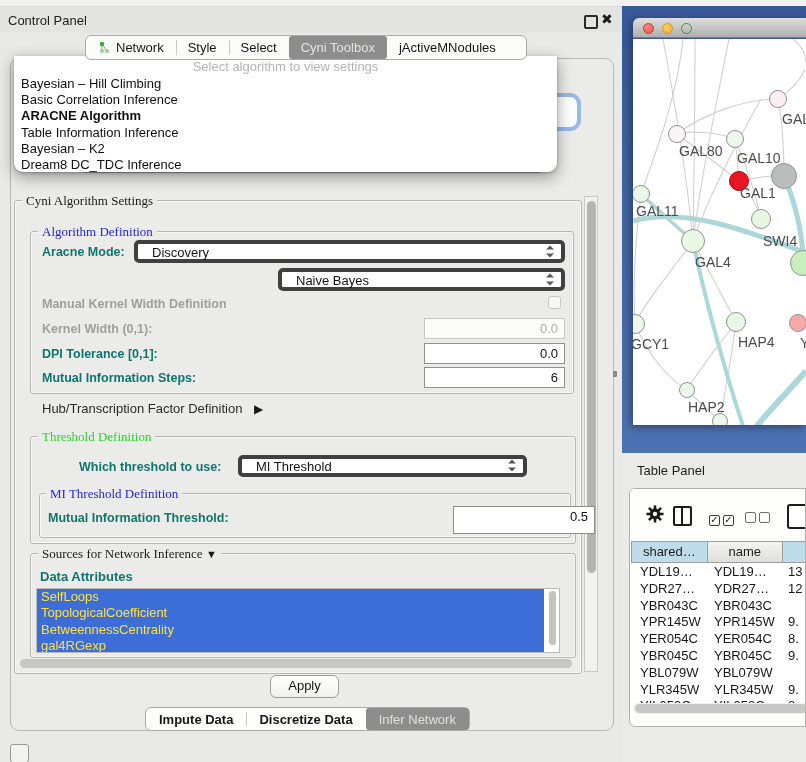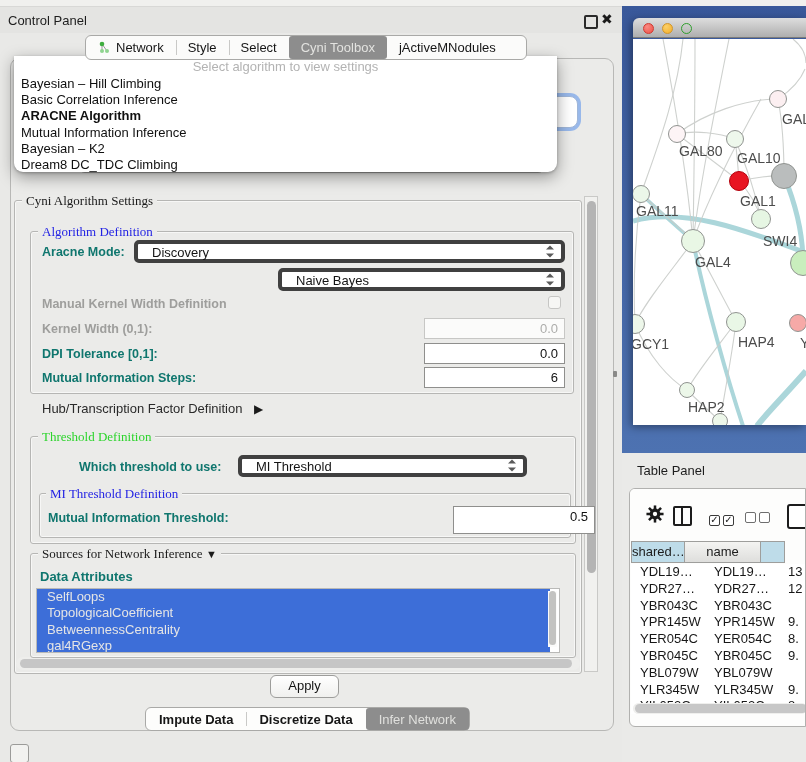--- a/index.html
+++ b/index.html
@@ -68,21 +68,21 @@
   .chk{position:absolute;width:13px;height:13px;border:1.5px solid #c6c6c4;border-radius:3px;background:#f6f6f4;box-sizing:border-box;}
 
   
   .vsb{left:584px;top:196px;width:14px;height:476px;background:#f1f1ef;border:1px solid #c9c9c7;box-sizing:border-box;}
   .vsb .thumb{position:absolute;left:1.5px;top:4px;width:9px;height:372px;background:#b4b4b4;border-radius:5px;}
   .hsb{left:16px;top:657px;width:564px;height:13px;background:#eeeeec;border-radius:7px;}
   .hsb .thumb{position:absolute;left:4px;top:2px;width:552px;height:9px;background:#c6c6c6;border-radius:5px;}
 
   
   .srclist{left:36px;top:588px;width:524px;height:65px;background:#fff;border:1px solid #b9b9b7;box-sizing:border-box;overflow:hidden;}
-  .srcitem{height:16.3px;line-height:16.3px;font-size:13px;color:#e5e5e5;background:#3d6ed8;padding-left:10px;width:503px;}
+  .srcitem{height:16.3px;line-height:16.3px;font-size:13px;color:#fde047;background:#3d6ed8;padding-left:4px;width:503px;}
   .srcsb{position:absolute;right:2px;top:2px;width:9px;height:56px;background:#fbfbfa;}
   .srcsb .thumb{position:absolute;left:1px;top:0;width:7px;height:54px;background:#c3c3c1;border-radius:4px;}
 
   .applybtn{left:270px;top:675px;width:67px;height:21px;background:linear-gradient(#ffffff,#f0f0ee);
     border:1px solid #9d9d9b;border-radius:6px;font-size:13px;color:#141414;text-align:center;line-height:20px;}
 
   
   .btabs{left:145px;top:707px;height:22px;background:#fdfdfc;border:1px solid #a9a9a7;border-radius:6px;display:flex;z-index:20;}
   .btab{display:flex;align-items:center;padding:0 13px;font-size:13px;font-weight:bold;color:#161616;position:relative;}
   .btab + .btab::before{content:"";position:absolute;left:0;top:4px;bottom:4px;width:1px;background:#c9c9c7;}
@@ -114,21 +114,21 @@
   .colico{position:absolute;left:43px;top:17px;width:15px;height:16px;border:2px solid #1c1c1c;border-radius:2px;}
   .colico::after{content:"";position:absolute;left:5.5px;top:0;bottom:0;width:2px;background:#1c1c1c;}
   .cb{display:inline-block;width:11px;height:11px;border:1.5px solid #3a3a3a;border-radius:2px;box-sizing:border-box;
     font-size:10px;line-height:8px;text-align:center;color:#1a1a1a;margin-right:3px;background:#fff;}
   .cbgroup{position:absolute;top:20px;}
   .pageico{position:absolute;left:157px;top:15px;width:26px;height:21px;border:2px solid #1c1c1c;border-radius:3px;background:#fff;}
   .thead{position:absolute;left:1px;top:52px;width:176px;height:22px;display:flex;}
   .thcell{box-sizing:border-box;border:1px solid #9e9e9c;border-left:none;font-size:13px;color:#1c1c1c;
     text-align:center;line-height:20px;overflow:hidden;background:linear-gradient(#f4f4f2,#dededc);}
   .thcell.hl{background:#bedce9;}
-  .thcell.c0{width:54px;border-left:1px solid #9e9e9c;}
+  .thcell.c0{width:77px;border-left:1px solid #9e9e9c;}
   .thcell.c1{width:76px;}
   .thcell.c2{width:24px;}
   .tbody{position:absolute;left:1px;top:75px;width:176px;height:150px;overflow:hidden;background:#fff;}
   .trow{display:flex;height:16.8px;line-height:16.8px;font-size:13px;color:#171717;}
   .tcell{overflow:hidden;white-space:nowrap;}
   .tcell.c0{width:77px;padding-left:9px;box-sizing:border-box;}
   .tcell.c1{width:76px;padding-left:6px;box-sizing:border-box;}
   .tcell.c2{width:23px;padding-left:4px;box-sizing:border-box;}
   .tp-hsb{position:absolute;left:3px;top:214px;width:174px;height:11px;background:#efefed;border-radius:6px;}
   .tp-hsb .thumb{position:absolute;left:2px;top:1px;width:172px;height:9px;background:#c7c7c7;border-radius:5px;}
@@ -175,23 +175,23 @@
         <span>jActiveMNodules</span>
       </div>
   </div>
 
   <div class="abs popup">
     <div class="hdr">Select algorithm to view settings</div>
     <div class="items">
       <div class="pit">Bayesian – Hill Climbing</div>
       <div class="pit">Basic Correlation Inference</div>
       <div class="pit bold">ARACNE Algorithm</div>
-      <div class="pit">Mutual Information Inference</div>
+      <div class="pit">Table Information Inference</div>
       <div class="pit">Bayesian – K2</div>
-      <div class="pit">Dream8 DC_TDC Climbing</div>
+      <div class="pit">Dream8 DC_TDC Inference</div>
     </div>
   </div>
 
   <div class="abs gbox" style="left:14px;top:200px;width:566px;height:472px;"></div>
   <div class="abs glabel lab-dark" style="left:22px;top:193px;">Cyni Algorithm Settings</div>
 
   <div class="abs vsb">
       <div class="thumb"></div>
     </div>
 
@@ -332,21 +332,21 @@
         <div class="nnode" style="left: 157px; top: 211px; width: 26px; height: 26px; background: rgb(201, 238, 189);"></div>
         <div class="nnode" style="left: 48px; top: 190px; width: 24px; height: 24px; background: rgb(233, 247, 229);"></div>
         <div class="nnode" style="left: -8px; top: 275px; width: 20px; height: 20px; background: rgb(237, 247, 234);"></div>
         <div class="nnode" style="left: 93px; top: 273px; width: 20px; height: 20px; background: rgb(233, 247, 230);"></div>
         <div class="nnode" style="left: 156px; top: 275px; width: 18px; height: 18px; background: rgb(246, 169, 167);"></div>
         <div class="nnode" style="left: 46px; top: 343px; width: 16px; height: 16px; background: rgb(236, 247, 233);"></div>
         <div class="nnode" style="left: 79px; top: 374px; width: 16px; height: 16px; background: rgb(237, 247, 234);"></div>
         <div class="nlabel" style="left: 149px; top: 72px;">GAL</div>
         <div class="nlabel" style="left: 46px; top: 104px;">GAL80</div>
         <div class="nlabel" style="left: 104px; top: 111px;">GAL10</div>
-        <div class="nlabel" style="left: 107px; top: 154px;">GAL1</div>
+        <div class="nlabel" style="left: 107px; top: 146px;">GAL1</div>
         <div class="nlabel" style="left: 3px; top: 164px;">GAL11</div>
         <div class="nlabel" style="left: 130px; top: 194px;">SWI4</div>
         <div class="nlabel" style="left: 62px; top: 215px;">GAL4</div>
         <div class="nlabel" style="left: -2px; top: 297px;">GCY1</div>
         <div class="nlabel" style="left: 105px; top: 295px;">HAP4</div>
         <div class="nlabel" style="left: 167px; top: 296px;">Y</div>
         <div class="nlabel" style="left: 55px; top: 360px;">HAP2</div>
       </div>
   </div>
 

